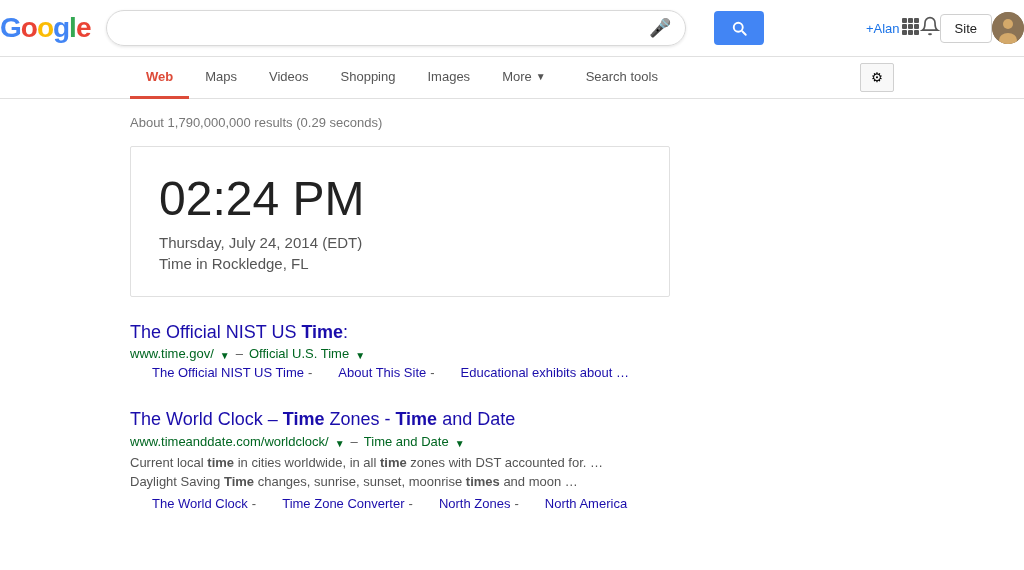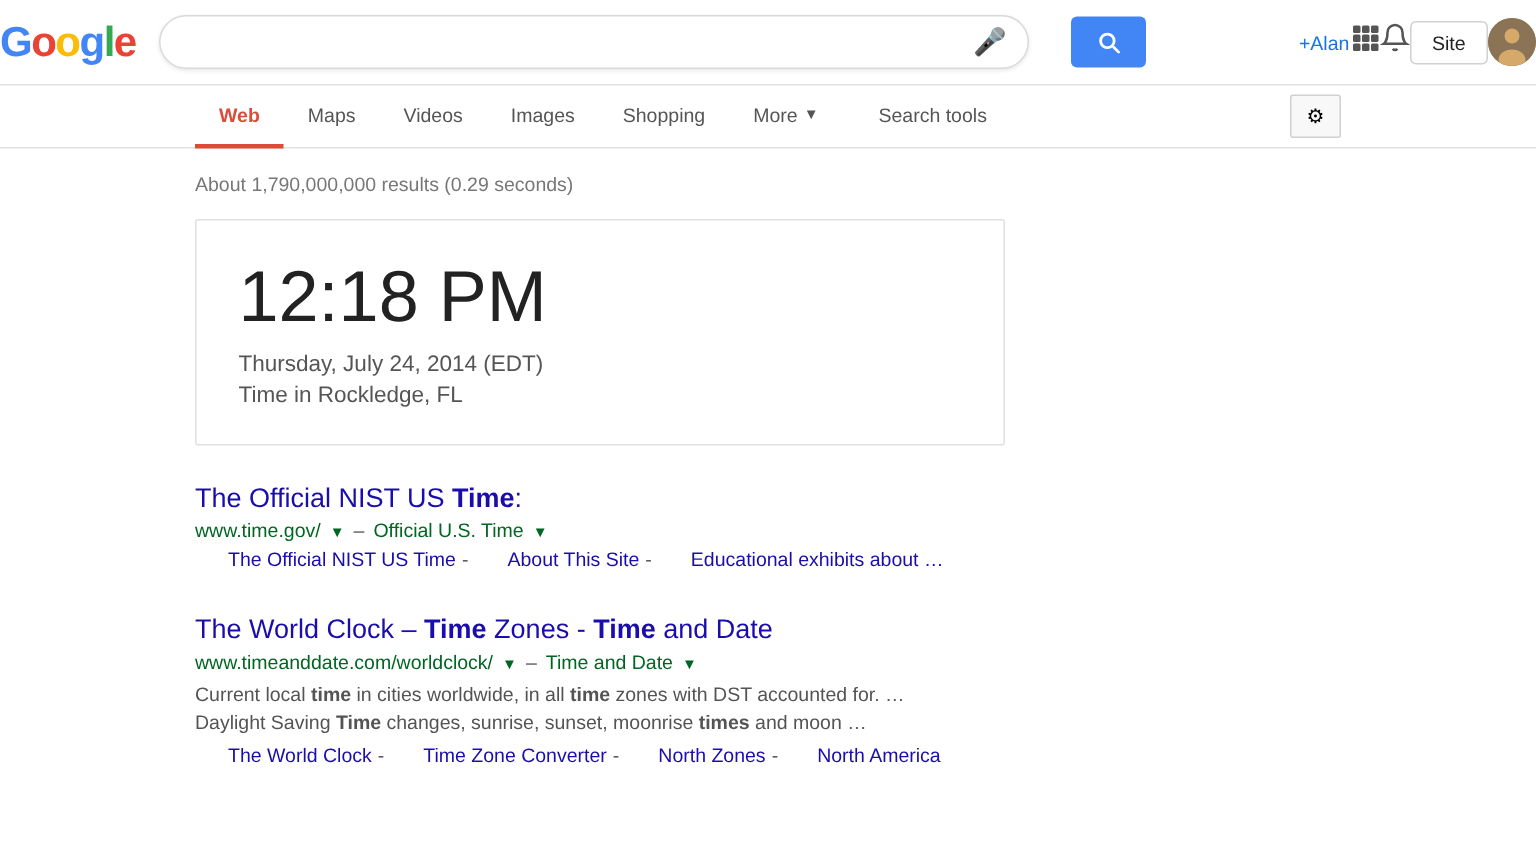--- a/index.html
+++ b/index.html
@@ -288,34 +288,34 @@
         <ellipse cx="16" cy="28" rx="9" ry="7" fill="#d4a96a"></ellipse>
       </svg>
     </div>
   </div>
 </div>
 
 <div id="nav-tabs">
   <a class="nav-tab active">Web</a>
   <a class="nav-tab">Maps</a>
   <a class="nav-tab">Videos</a>
+  <a class="nav-tab">Shopping</a>
   <a class="nav-tab">Images</a>
-  <a class="nav-tab">Shopping</a>
   <a class="nav-tab" id="more-tab">More <span style="font-size:10px;">▼</span></a>
   <a class="nav-tab" id="search-tools-tab">Search tools</a>
   <button id="settings-btn" style="margin-left:auto;">
     <span>⚙</span>
   </button>
 </div>
 
 <div id="main">
   <div id="result-stats">About 1,790,000,000 results (0.29 seconds)</div>
 
   <div id="time-widget">
-    <div id="time-display">12:18 PM</div>
+    <div id="time-display">02:24 PM</div>
     <div id="date-display">Thursday, July 24, 2014 (EDT)</div>
     <div id="location-display">Time in Rockledge, FL</div>
   </div>
 
   <div class="result-item">
     <a class="result-title">
       The Official NIST US <strong>Time</strong>:
     </a>
     <div class="result-url-row">
       <span class="result-url">www.time.gov/</span>

